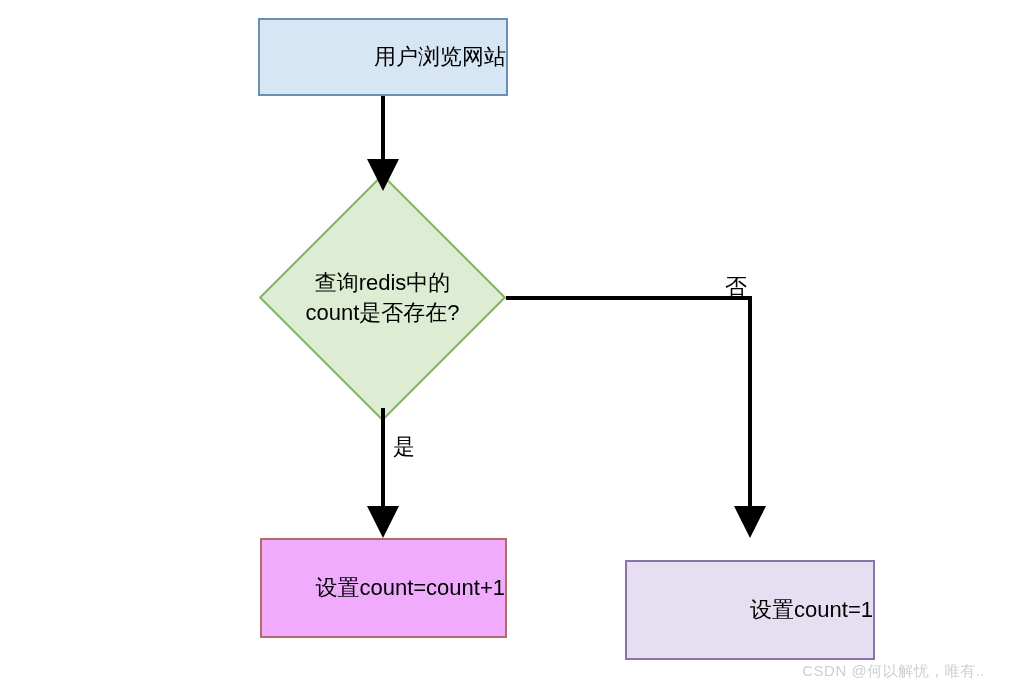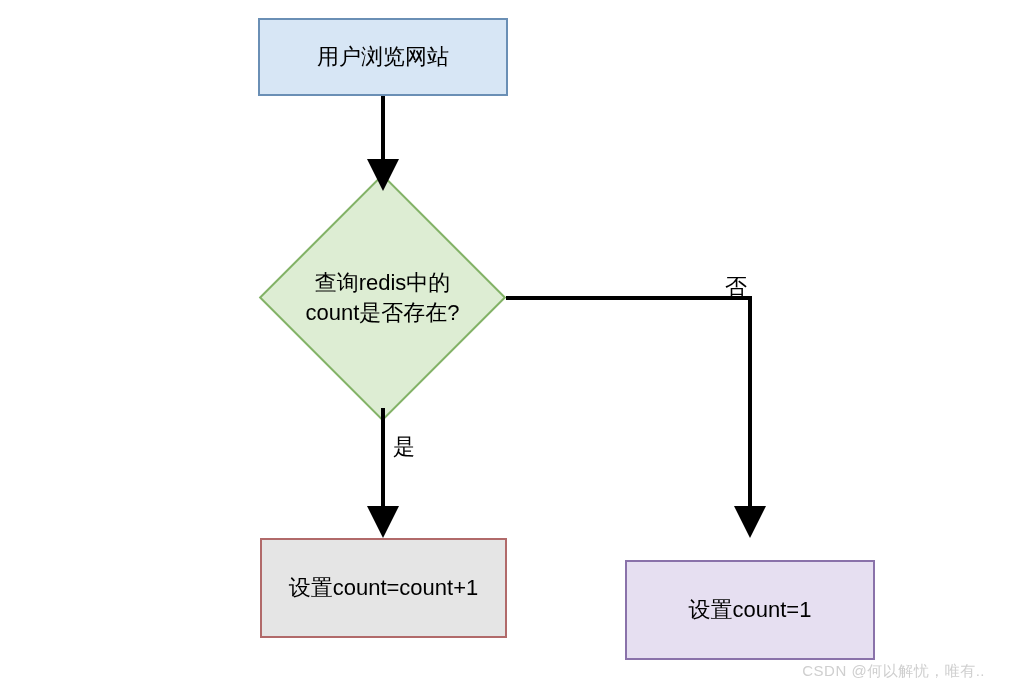--- a/index.html
+++ b/index.html
@@ -9,36 +9,36 @@
     height: 691px;
     background: #ffffff;
     font-family: "Helvetica Neue", Arial, "PingFang SC", "Microsoft YaHei", sans-serif;
     position: relative;
     overflow: hidden;
   }
   .node {
     position: absolute;
     display: flex;
     align-items: center;
-    justify-content: center;
+    justify-content: flex-end;
     text-align: center;
     font-size: 22px;
     line-height: 1.35;
     box-sizing: border-box;
   }
   .rect {
     border: 2px solid;
   }
   .blue {
     background: #d7e6f5;
     border-color: #6a8fb5;
     color: #000;
   }
   .pink {
-    background: #e5e5e5;
+    background: #f0abfc;
     border-color: #b16a6a;
     color: #000;
   }
   .purple {
     background: #e6dff1;
     border-color: #8a72aa;
     color: #000;
   }
   .diamond-wrap {
     position: absolute;

